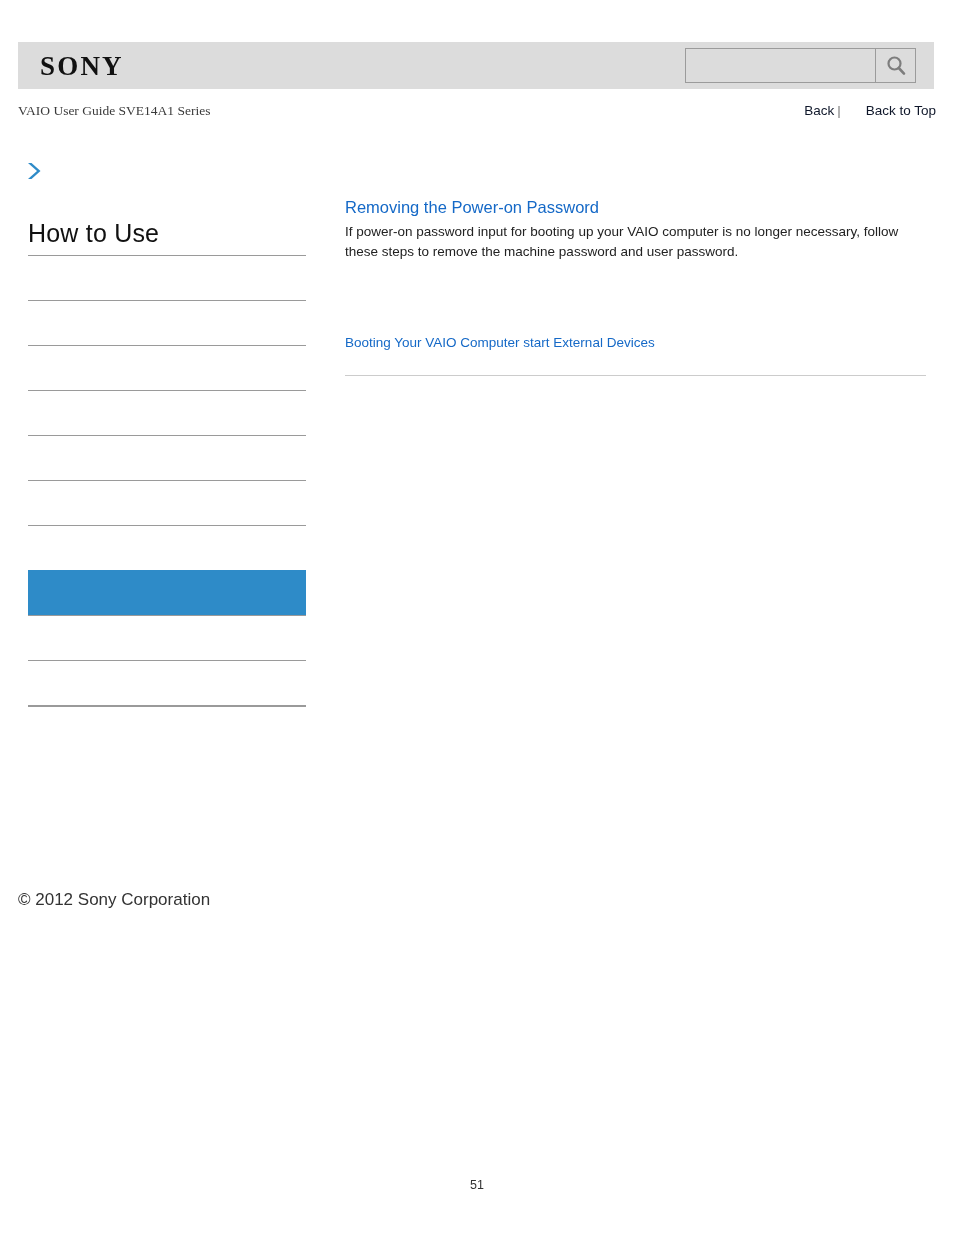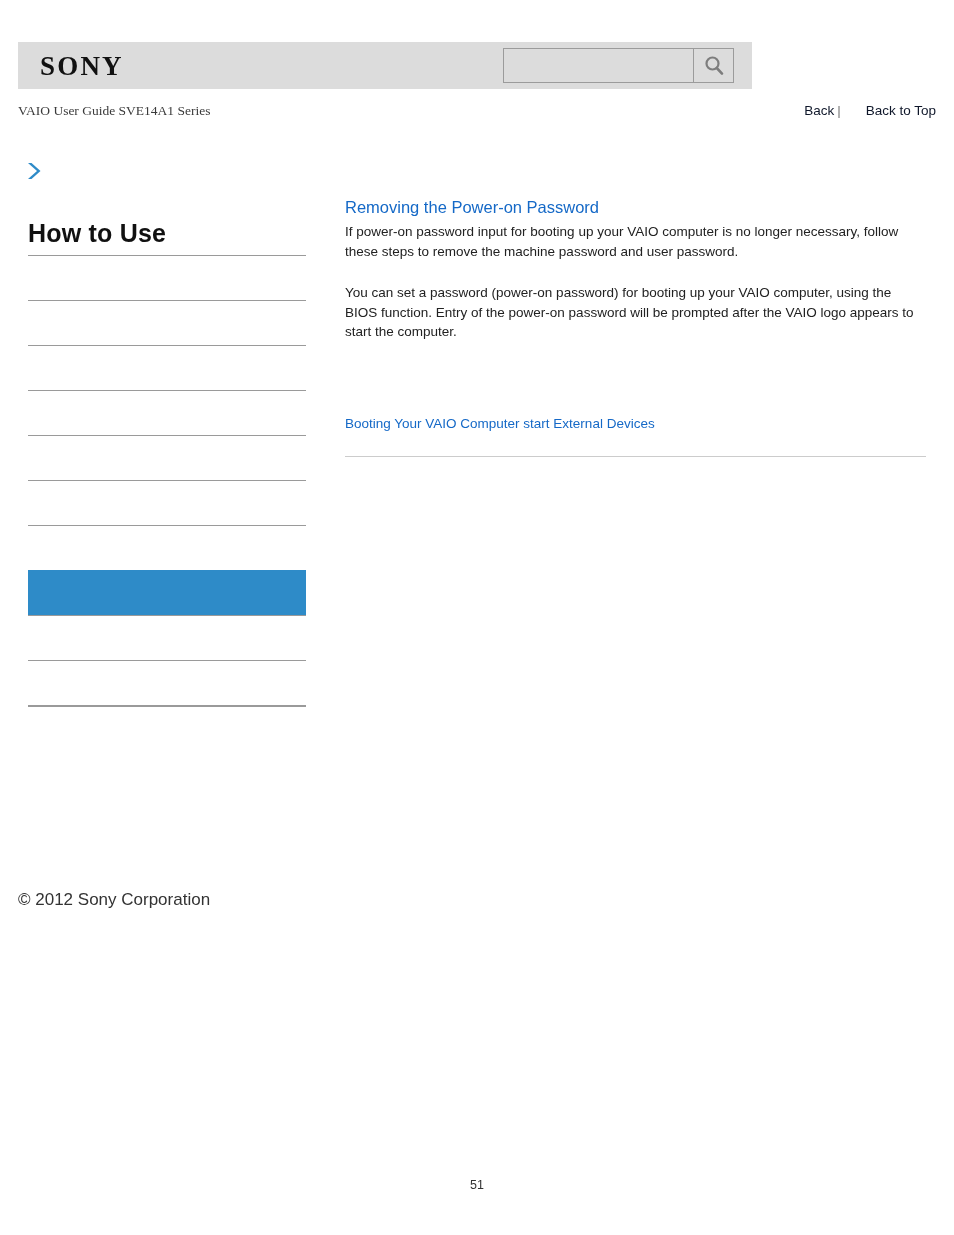--- a/index.html
+++ b/index.html
@@ -15,21 +15,21 @@
     font-family: "Liberation Sans", sans-serif;
     color: #222222;
     -webkit-font-smoothing: antialiased;
   }
 
   
   .header-bar {
     position: absolute;
     left: 18px;
     top: 42px;
-    width: 734px;
+    width: 916px;
     height: 47px;
     background: #dcdcdc;
     box-sizing: border-box;
   }
   .sony-logo {
     position: absolute;
     left: 22px;
     top: 8px;
     font-family: "Liberation Serif", serif;
     font-weight: bold;
@@ -124,21 +124,21 @@
     top: 10px;
     width: 20px;
     height: 22px;
   }
   .sidebar-title {
     position: absolute;
     left: 28px;
     top: 68px;
     width: 278px;
     font-size: 25px;
-    font-weight: bold;
+    font-weight: normal;
     color: #111111;
     margin: 0;
     line-height: 30px;
     letter-spacing: 0.2px;
   }
   .nav-list {
     position: absolute;
     left: 28px;
     top: 105px;
     width: 278px;
@@ -301,21 +301,20 @@
 </div>
 
 <div class="content">
 
   <div class="section">
     <a href="#" class="section-link">Removing the Power-on Password</a>
     <p class="section-desc">If power-on password input for booting up your VAIO computer is no longer necessary, follow these steps to remove the machine password and user password.</p>
   </div>
 
   <div class="section">
-    <p class="section-desc">You can set a password (power-on password) for booting up your VAIO computer, using the BIOS function. Entry of the power-on password will be prompted after the VAIO logo appears to start the computer.</p>
   </div>
 
   <div class="content-spacer"></div>
 
   <a href="#" class="plain-link">Booting Your VAIO Computer start External Devices</a>
 
   <div class="content-rule"></div>
 </div>
 
 <div class="page-number">51</div>

